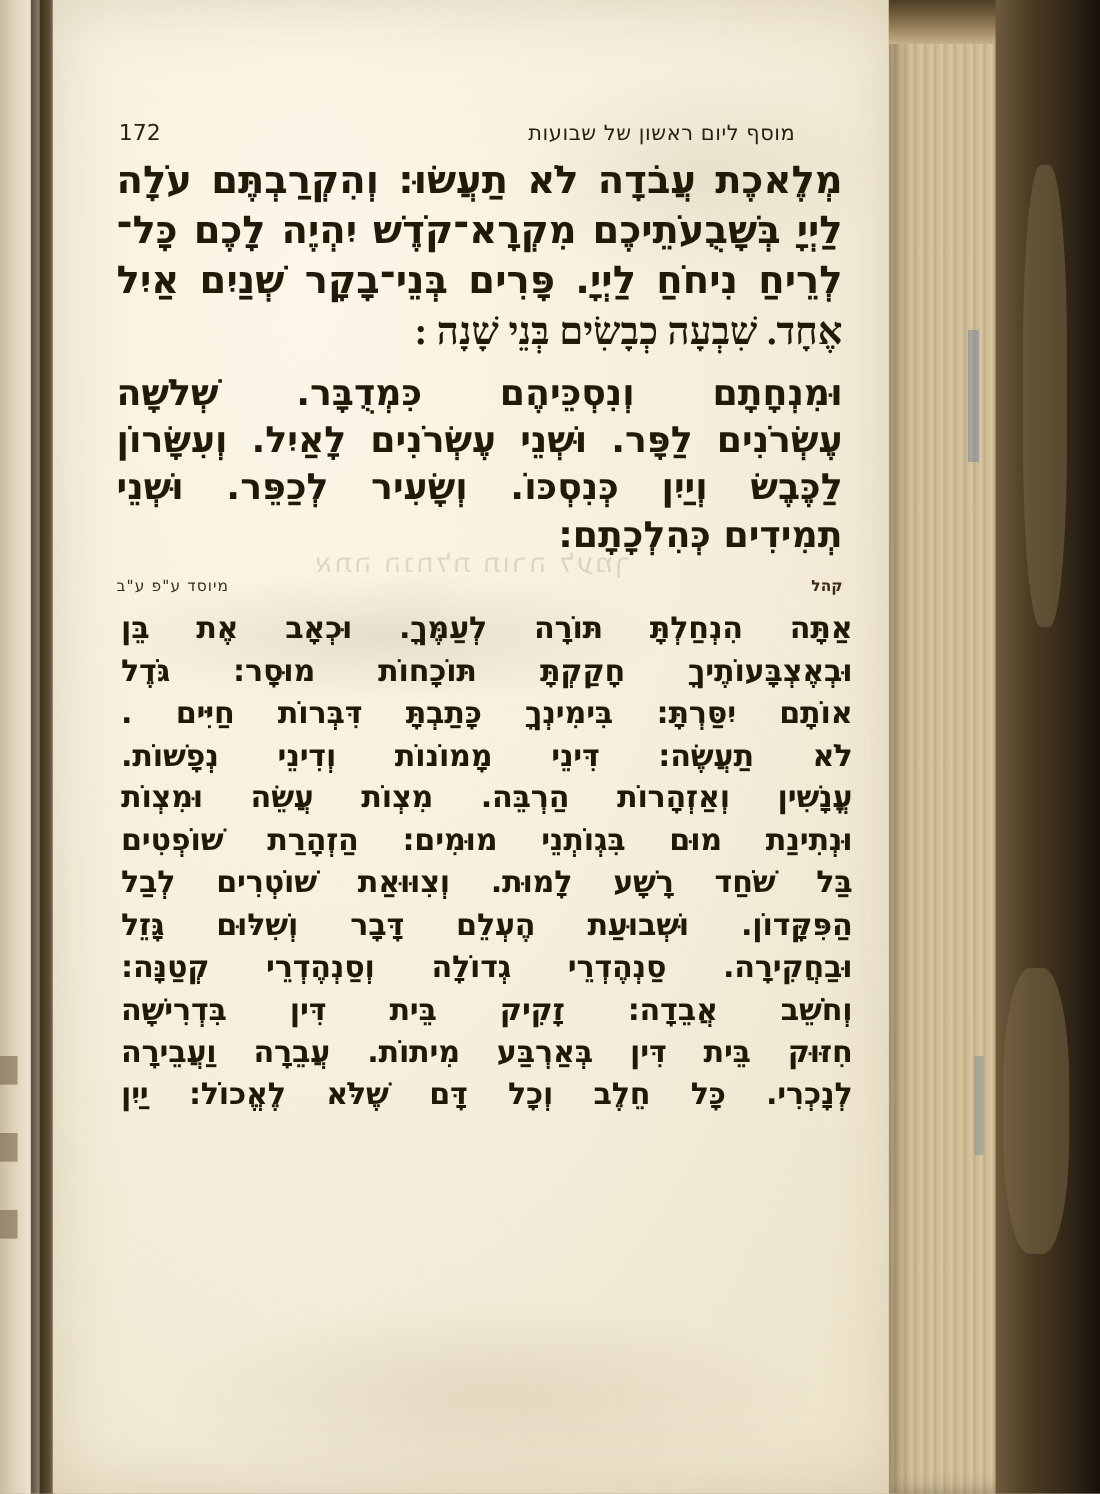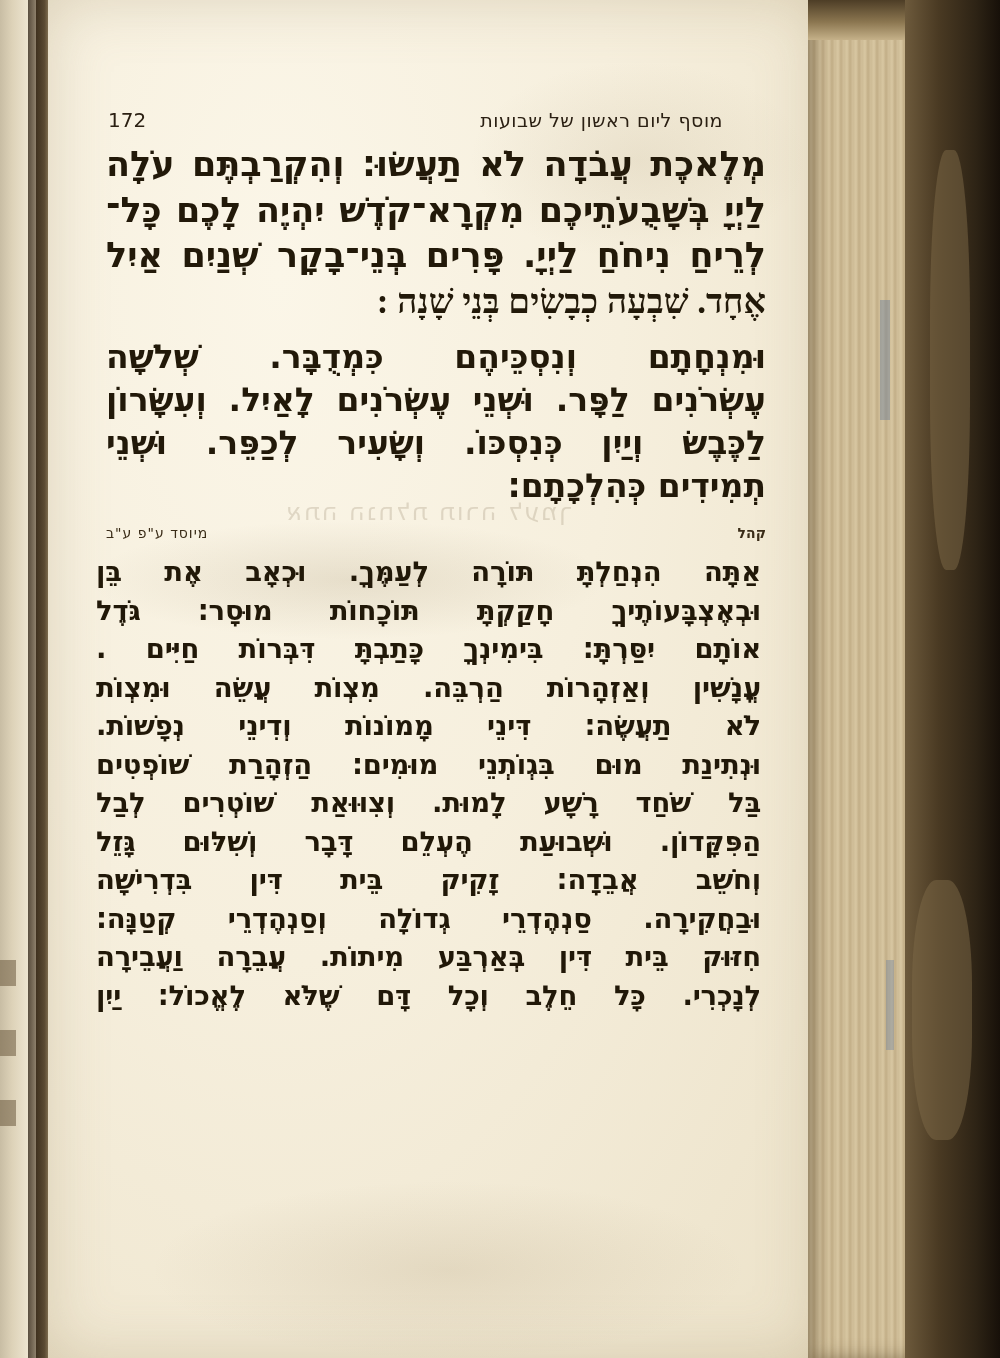--- a/index.html
+++ b/index.html
@@ -175,21 +175,21 @@
     font-family: "DejaVu Sans", sans-serif;
     font-size: 14px;
     color: #3a2c18;
   }
   .rubric-right { font-weight: 700; }
   .rubric-mid { letter-spacing: 1px; }
 
   .body-text {
     position: absolute;
     top: 552px;
-    left: 48px;
+    left: 62px;
     width: 665px;
     font-family: "DejaVu Sans", sans-serif;
     font-size: 27.5px;
     line-height: 1.40;
     font-weight: 700;
     text-align: justify;
     text-align-last: justify;
     color: #211808;
     letter-spacing: -0.2px;
   }
@@ -252,27 +252,27 @@
 
       <div class="rubric-row">
         <span class="rubric-right">קהל</span>
         <span class="rubric-mid">מיוסד ע"פ ע"ב</span>
       </div>
 
       <div class="body-text">
         <div>אַתָּה הִנְחַלְתָּ תּוֹרָה לְעַמֶּךָ. וּכְאָב אֶת בֵּן</div>
         <div>וּבְאֶצְבָּעוֹתֶיךָ חָקַקְתָּ תּוֹכָחוֹת מוּסָר: גֹּדֶל</div>
         <div>אוֹתָם יִסַּרְתָּ: בִּימִינְךָ כָּתַבְתָּ דִּבְּרוֹת חַיִּים .</div>
+        <div>לֹא תַעֲשֶׂה: דִּינֵי מָמוֹנוֹת וְדִינֵי נְפָשׁוֹת.</div>
         <div>עֳנָשִׁין וְאַזְהָרוֹת הַרְבֵּה. מִצְוֹת עֲשֵׂה וּמִצְוֹת</div>
-        <div>לֹא תַעֲשֶׂה: דִּינֵי מָמוֹנוֹת וְדִינֵי נְפָשׁוֹת.</div>
         <div>וּנְתִינַת מוּם בִּגְוֹתְנֵי מוּמִים: הַזְהָרַת שׁוֹפְטִים</div>
         <div>בַּל שֹׁחַד רָשָׁע לָמוּת. וְצִוּוּאַת שׁוֹטְרִים לְבַל</div>
         <div>הַפִּקָּדוֹן. וּשְׁבוּעַת הֶעְלֵם דָּבָר וְשִׁלּוּם גָּזֵל</div>
+        <div>וּבַחֲקִירָה. סַנְהֶדְרֵי גְדוֹלָה וְסַנְהֶדְרֵי קְטַנָּה:</div>
         <div>וְחֹשֵׁב אֲבֵדָה: זָקִיק בֵּית דִּין בִּדְרִישָׁה</div>
-        <div>וּבַחֲקִירָה. סַנְהֶדְרֵי גְדוֹלָה וְסַנְהֶדְרֵי קְטַנָּה:</div>
         <div>חִזּוּק בֵּית דִּין בְּאַרְבַּע מִיתוֹת. עֲבֵרָה וַעֲבֵירָה</div>
         <div>לְנָכְרִי. כָּל חֵלֶב וְכָל דָּם שֶׁלֹּא לֶאֱכוֹל: יַיִן</div>
         <div></div>
       </div>
 
     </div>
   </div>
 
   <div id="foreedge"></div>
   <div id="foreedge-top"></div>

